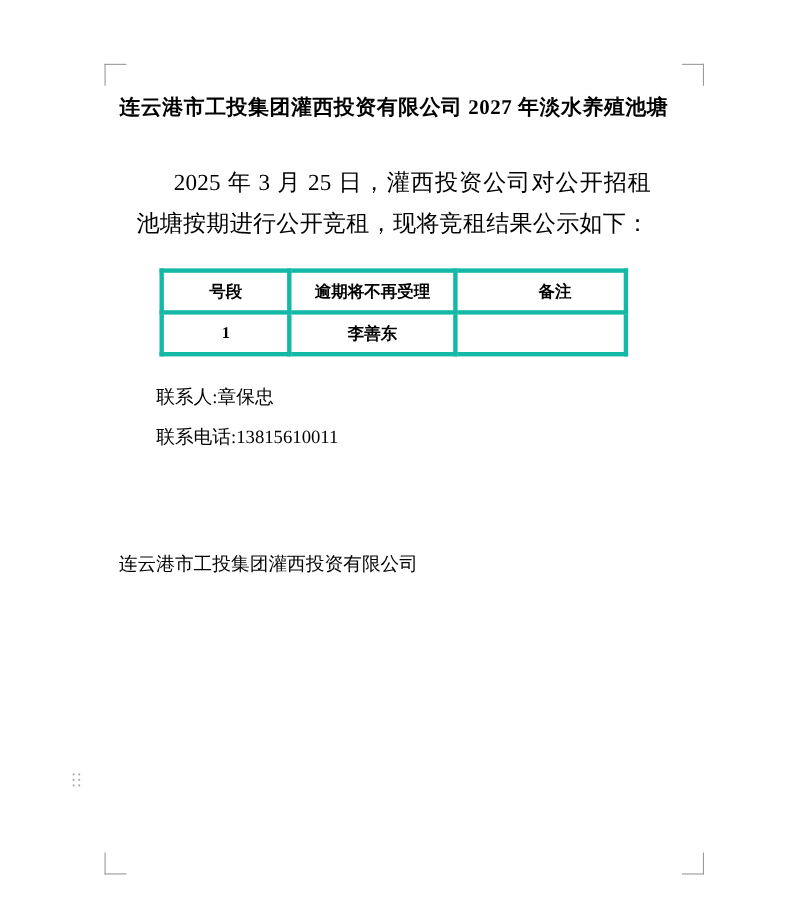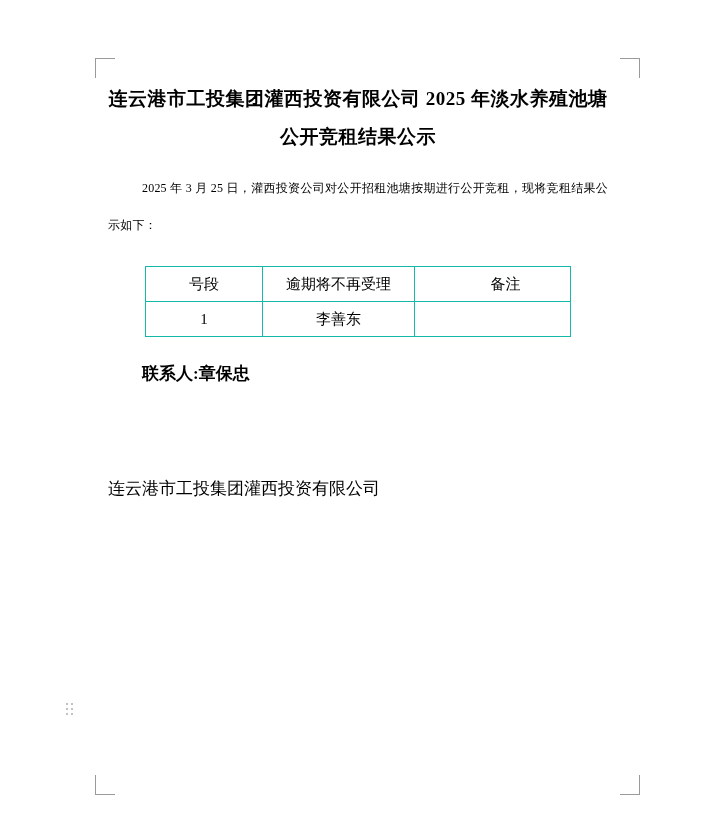--- a/index.html
+++ b/index.html
@@ -63,59 +63,58 @@
     font-size: 19px;
     font-weight: bold;
     line-height: 38px;
     letter-spacing: 0.5px;
   }
   .doc-title .line2 {
     display: block;
   }
 
   p.body-text {
-    font-size: 12px;
+    font-size: 21px;
     line-height: 37px;
-    margin: 0;
+    margin: 16px;
     text-align: justify;
     letter-spacing: 0.2px;
   }
   p.indent2 { text-indent: 34px; }
 
   .spacer-top { height: 14px; }
 
   table.result-table {
     border-collapse: collapse;
     margin: 22px auto 14px auto;
     width: 426px;
   }
   table.result-table td,
   table.result-table th {
-    border: 1px solid #14b8a6;
+    border: 4px solid #14b8a6;
     text-align: center;
     font-size: 15px;
-    font-weight: normal;
+    font-weight: bold;
     height: 34px;
     padding: 0;
   }
   table.result-table .col-a { width: 124px; }
   table.result-table .col-b { width: 162px; }
   table.result-table .col-c { width: 138px; padding-left: 26px; }
 
   .notice-period { margin-top: 18px; }
 
   .contact-block {
     margin-top: 18px;
   }
   .contact-block p {
     font-size: 17px;
     line-height: 37px;
     margin: 0;
     text-indent: 34px;
-    font-weight: bold;
   }
 
   .signature {
     margin-top: 78px;
     text-align: left;
     padding-right: 14px;
   }
   .signature p {
     font-size: 17px;
     line-height: 38px;
@@ -163,22 +162,21 @@
       <i class="h"></i>
     </div>
   <div class="crop-mark crop-br">
       <i class="v"></i>
       <i class="h"></i>
     </div>
 
   <div class="content">
 
     <div class="doc-title">
-      <span class="line1">连云港市工投集团灌西投资有限公司 2025 年淡水养殖池塘</span>
-      <span class="line2">公开竞租结果公示</span>
+      <span class="line1">连云港市工投集团灌西投资有限公司 2027 年淡水养殖池塘</span>
     </div>
 
     <div class="spacer-top"></div>
 
     <p class="body-text indent2">2025 年 3 月 25 日，灌西投资公司对公开招租池塘按期进行公开竞租，现将竞租结果公示如下：</p>
 
     <table class="result-table">
       <thead>
         <tr>
           <th class="col-a">号段</th>
@@ -192,20 +190,21 @@
           <td class="col-b">李善东</td>
           <td class="col-c"></td>
         </tr>
       </tbody>
     </table>
 
 
 
     <div class="contact-block">
       <p>联系人:章保忠</p>
+      <p>联系电话:13815610011</p>
     </div>
 
     <div class="signature">
       <p>连云港市工投集团灌西投资有限公司</p>
     </div>
 
   </div>
 
   <div class="drag-handle">
     <span></span>

